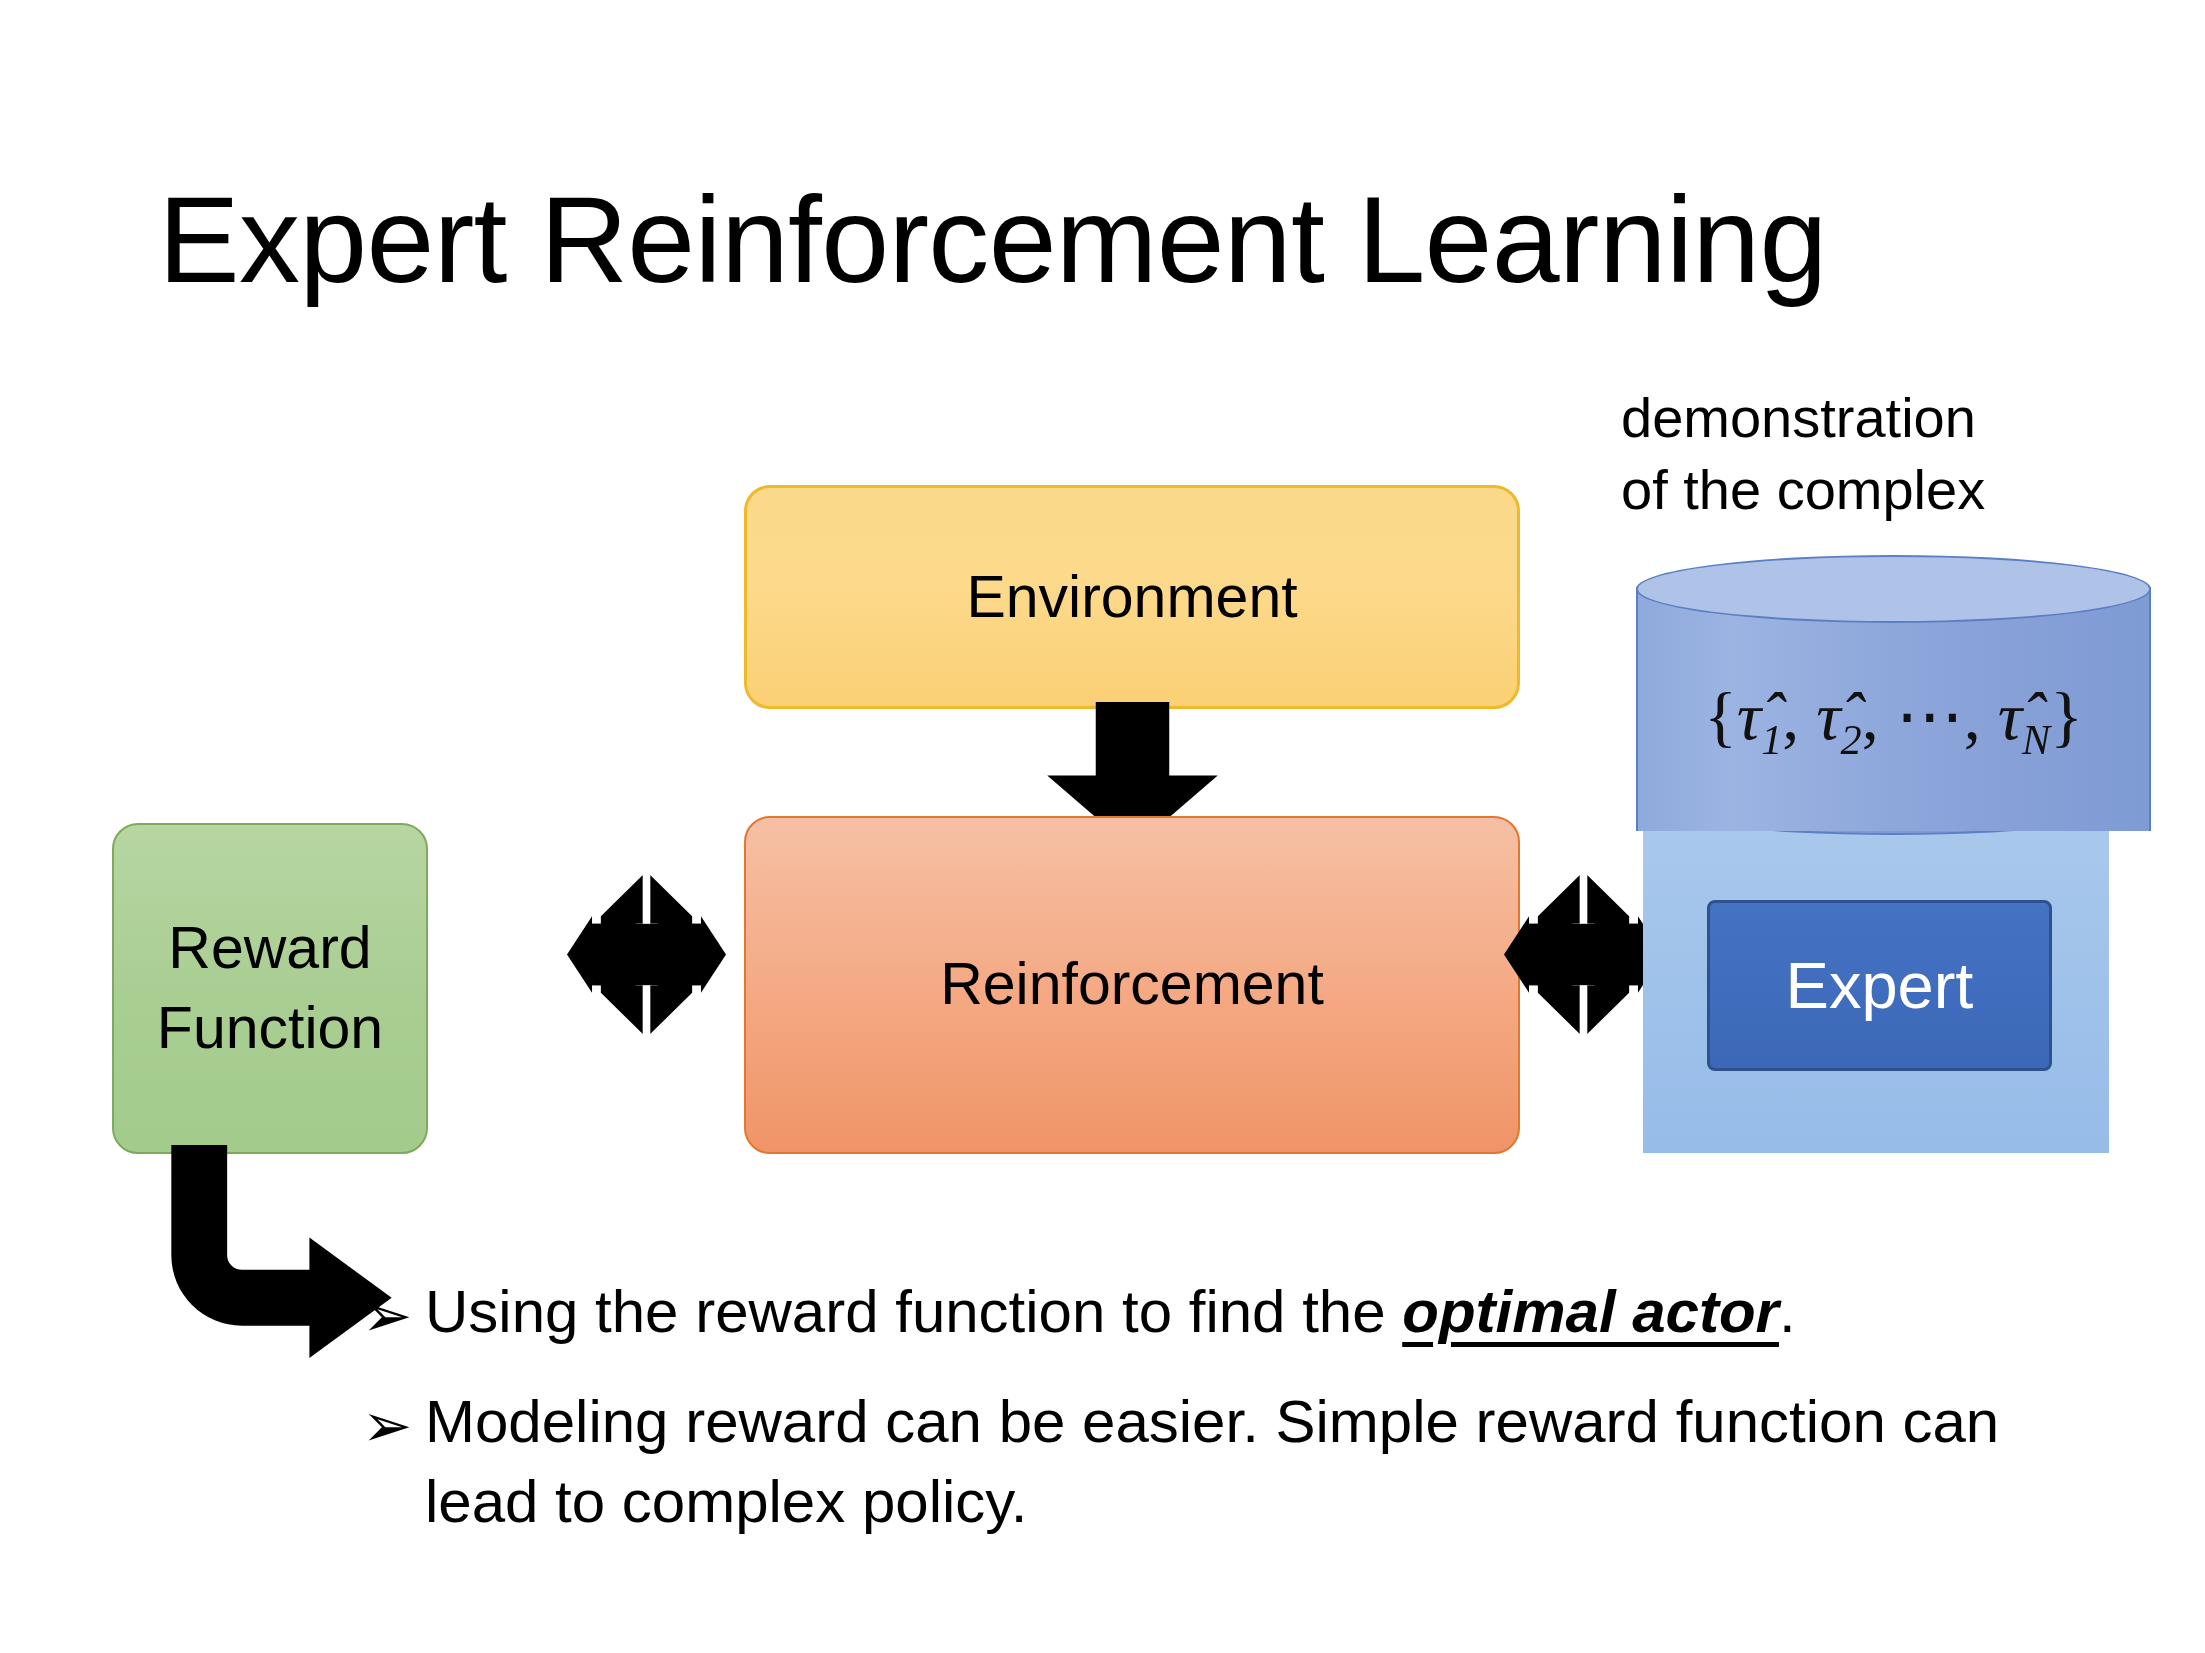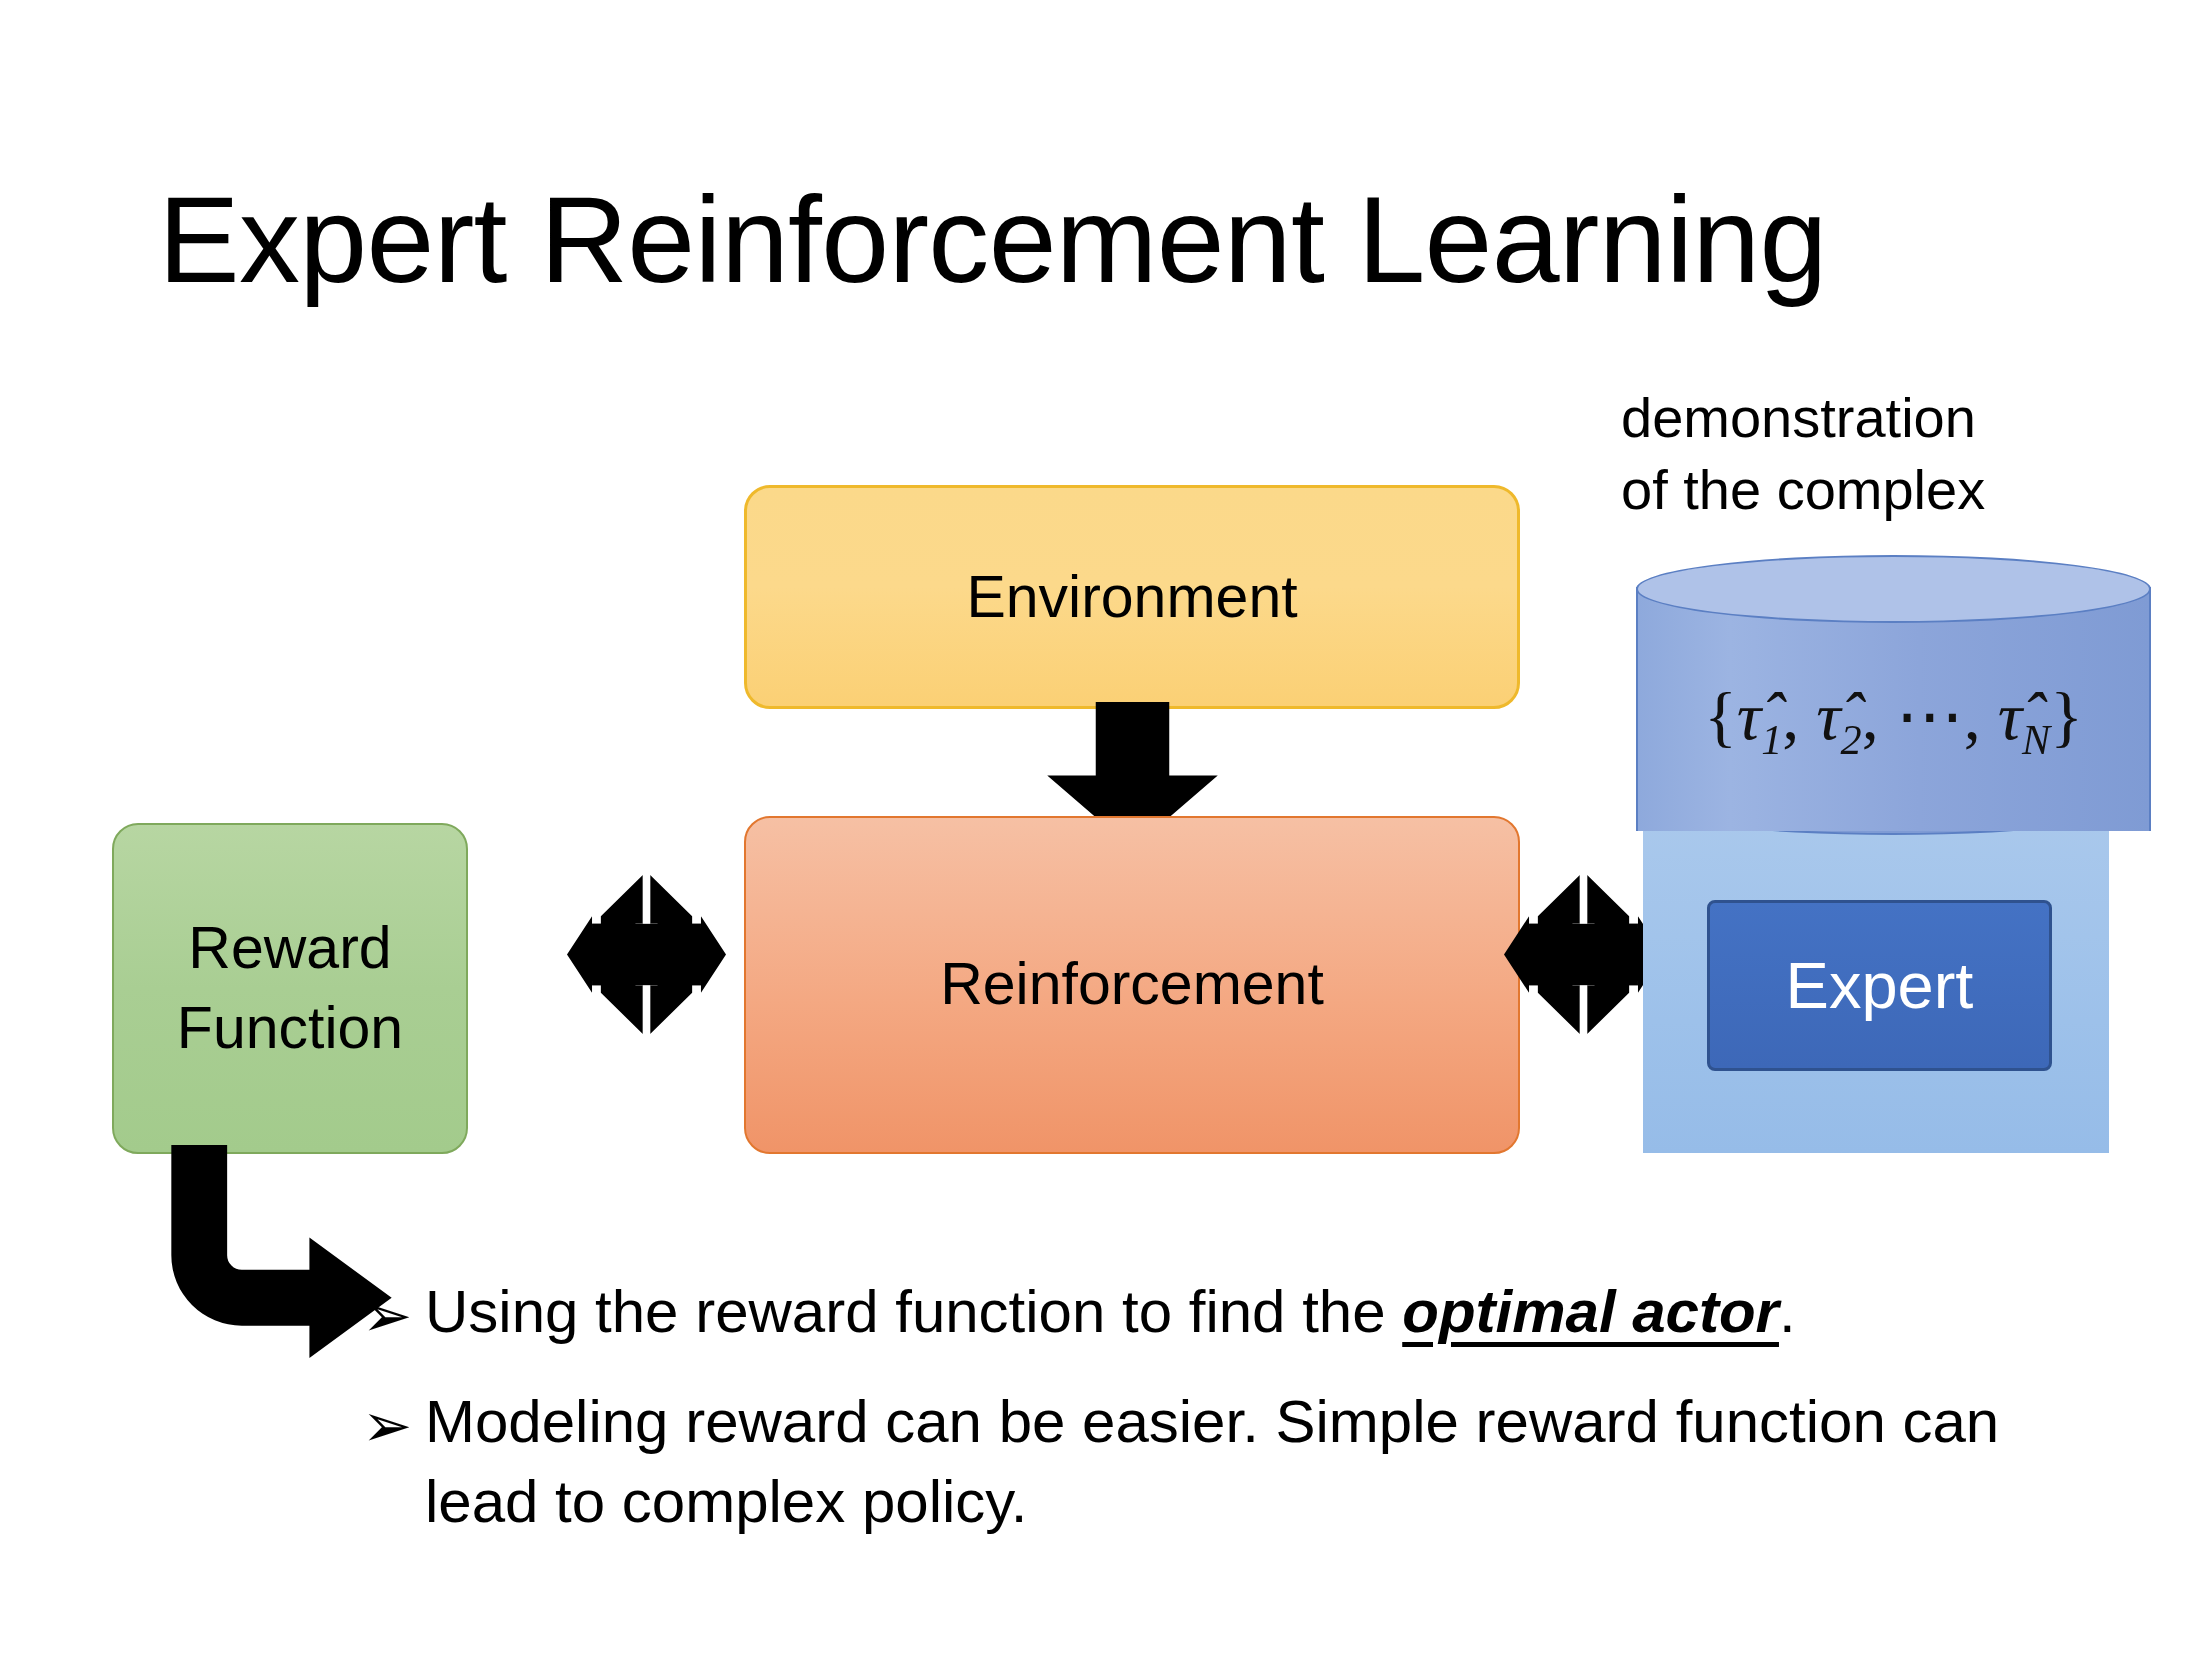--- a/index.html
+++ b/index.html
@@ -63,21 +63,21 @@
     height: 338px;
     background: linear-gradient(180deg, #F6C0A4 0%, #F4A882 55%, #F09468 100%);
     border: 2.9px solid #E2772F;
     font-size: 59px;
     line-height: 1.65;
   }
 
   #reward-box {
     left: 112px;
     top: 823px;
-    width: 356px;
+    width: 316px;
     height: 331px;
     background: linear-gradient(180deg, #B7D6A2 0%, #A9CE93 50%, #A3CB8C 100%);
     border: 2.9px solid #7FA95C;
     font-size: 59px;
     line-height: 1.35;
   }
 
   
   #expert-panel {
     position: absolute;

